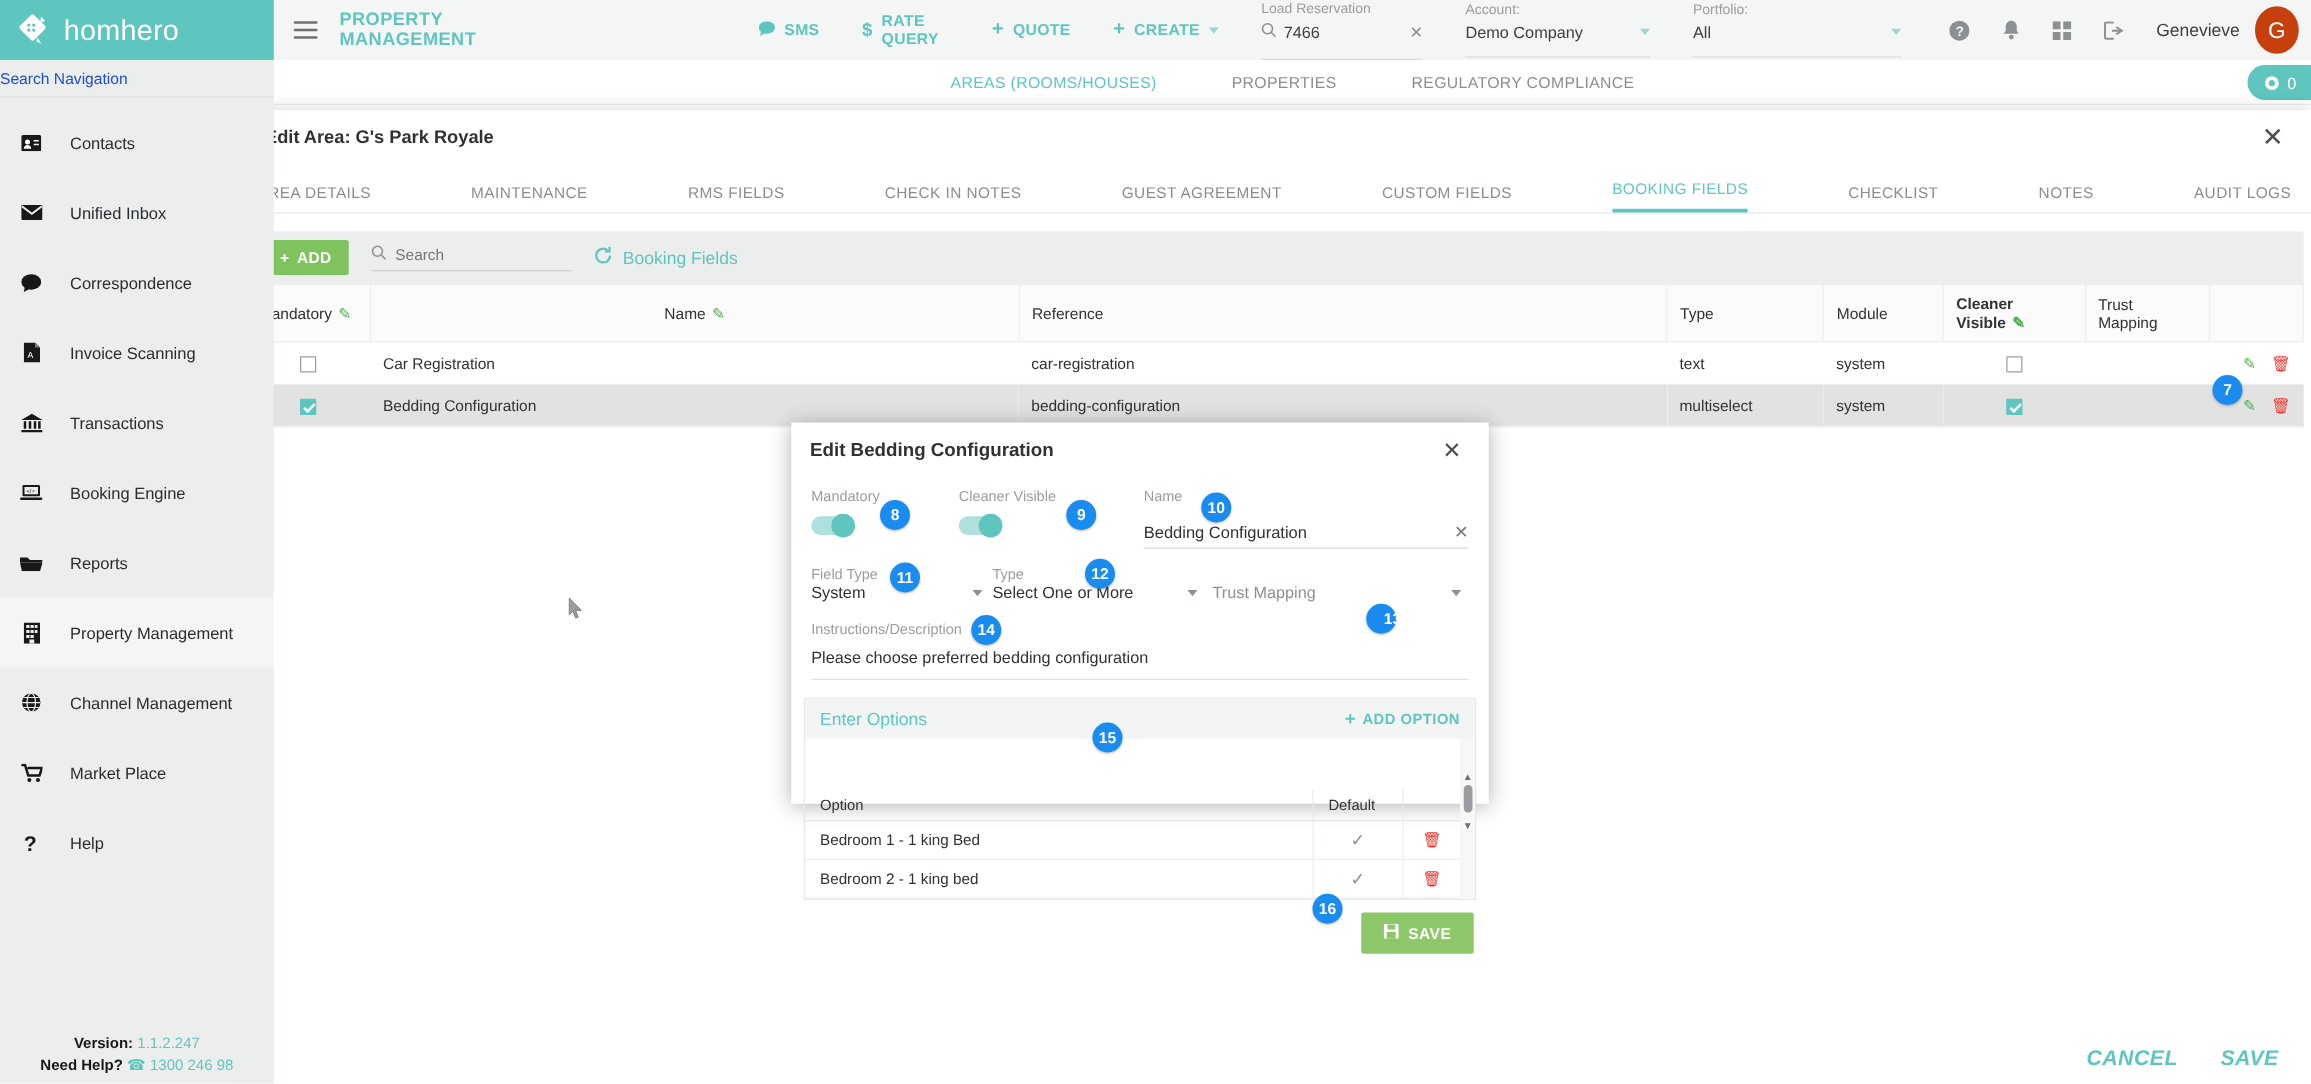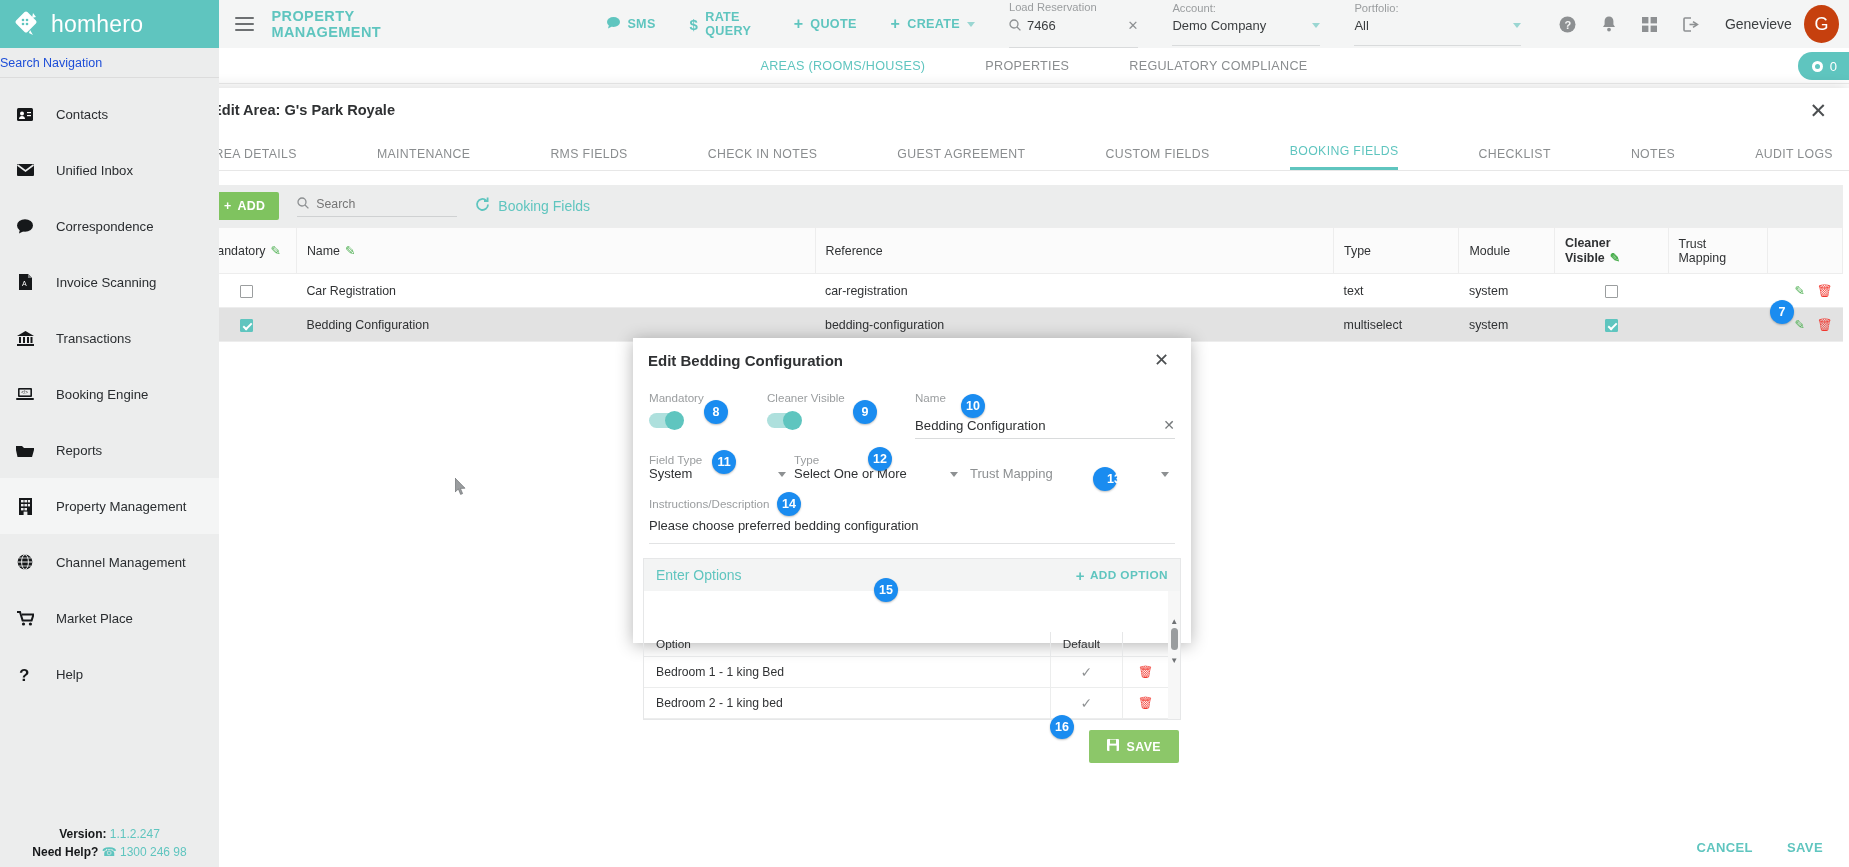--- a/index.html
+++ b/index.html
@@ -150,22 +150,22 @@
     height: 7px; border: solid #fff; border-width: 0 2px 2px 0; transform: rotate(45deg); }
   .row-acts { display: flex; align-items: center; gap: 12px; justify-content: flex-end; }
   .ico-pencil { color: #4caf50; cursor: pointer; }
   .ico-trash { color: #f1362d; cursor: pointer; }
 
   .panel-foot {
     position: absolute; bottom: 0; left: 0; right: 0; height: 40px;
     display: flex; align-items: center; justify-content: flex-end; gap: 34px;
     padding-right: 26px; background: #fff;
   }
-  .foot-link { color: #5fc5bf; font-size: 13px; font-weight: bold; letter-spacing: .4px;
-    cursor: pointer; }
+  .foot-link { color: #5fc5bf; font-size: 17px; font-weight: bold; letter-spacing: .4px;
+    cursor: pointer; font-style: italic; }
 
   
   .modal {
     position: absolute; left: 633px; top: 338px; width: 558px; height: 305px;
     background: #ffffff; box-shadow: 0 2px 16px rgba(0,0,0,.30); z-index: 40;
   }
   .modal-head { display: flex; align-items: center; justify-content: space-between;
     padding: 13px 22px 0 15px; }
   .modal-title { font-size: 15px; font-weight: bold; color: #2f3133; }
   .modal-x { font-size: 18px; color: #4c4f51; cursor: pointer; line-height: 1; }
@@ -546,21 +546,21 @@
         <span>Booking Fields</span>
       </div>
     </div>
 
     <table class="grid">
       <thead>
         <tr>
           <th style="width:100px;">
             <span>Mandatory</span><span class="pen">✎</span>
           </th>
-          <th style="width:524px;">
+          <th style="width:524px;text-align:center;">
             <span>Name</span><span class="pen">✎</span>
           </th>
           <th style="width:524px;">Reference</th>
           <th style="width:126px;">Type</th>
           <th style="width:96px;">Module</th>
           <th style="width:114px;font-weight:bold;">
             <span>Cleaner Visible</span><span class="pen">✎</span>
           </th>
           <th style="width:100px;">Trust Mapping</th>
           <th style="width:75px;"></th>
@@ -706,21 +706,21 @@
       </button>
     </div>
   </div>
 
   <div class="cb-num" style="left:1770px; top:300px;">7</div>
   <div class="cb-num" style="left:704px;  top:400px;">8</div>
   <div class="cb-num" style="left:853px;  top:400px;">9</div>
   <div class="cb-num" style="left:961px;  top:394px;">10</div>
   <div class="cb-num" style="left:712px;  top:450px;">11</div>
   <div class="cb-num" style="left:868px;  top:447px;">12</div>
-  <div class="cb-num" style="left:1093px; top:467px;padding-left:18px;">13</div>
+  <div class="cb-num" style="left:1093px; top:483px;padding-left:18px;">13</div>
   <div class="cb-num" style="left:777px;  top:492px;">14</div>
   <div class="cb-num" style="left:874px;  top:578px;">15</div>
   <div class="cb-num" style="left:1050px; top:715px;">16</div>
 
   <div class="cursor">
     <svg width="12" height="18" viewBox="0 0 12 18">
         <path d="M0 0 L0 14 L3.4 11 L5.6 16.4 L7.6 15.6 L5.4 10.4 L10 10.2 Z" fill="#9a9d9f" stroke="#6e7174" stroke-width=".7"></path>
       </svg>
   </div>
 

